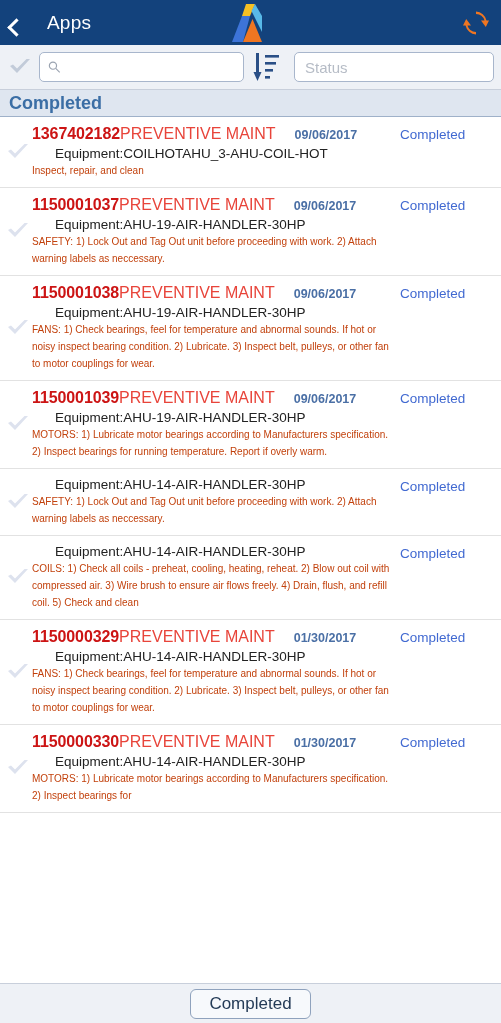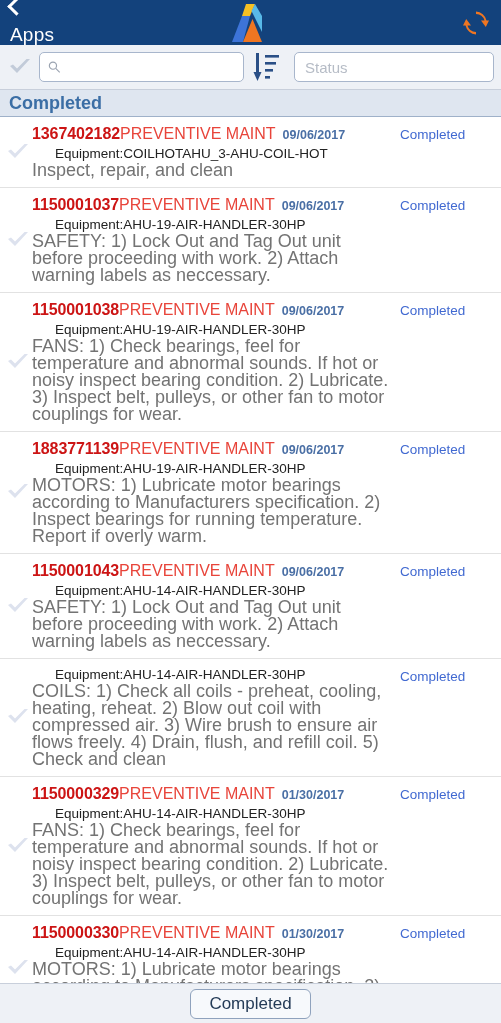--- a/index.html
+++ b/index.html
@@ -11,21 +11,21 @@
   }
   #app { width: 501px; height: 1023px; display: flex; flex-direction: column; position: relative; }
 
   
   .header {
     height: 45px; flex: 0 0 45px;
     background: #13427c;
     display: flex; align-items: center; justify-content: space-between;
     padding: 0 12px 0 10px; position: relative;
   }
-  .back-btn { display: flex; align-items: flex-start; gap: 11px; cursor: pointer; flex-direction: column; }
+  .back-btn { display: flex; align-items: flex-end; gap: 22px; cursor: pointer; }
   .chev {
     width: 13px; height: 13px;
     border-left: 3px solid #fff; border-bottom: 3px solid #fff;
     transform: rotate(45deg); margin-right: 2px;
   }
   .back-label { color: #ffffff; font-size: 19px; letter-spacing: .2px; }
   .logo-wrap {
     position: absolute; left: 50%; transform: translateX(-50%);
     top: 2px; width: 46px; height: 42px;
   }
@@ -75,23 +75,23 @@
     display: flex; align-items: flex-start;
     border-bottom: 1px solid #e2e2e2;
     padding: 7px 6px 8px 4px; background: #fff;
     cursor: pointer;
   }
   .row-check { flex: 0 0 28px; display: flex; align-items: center; justify-content: center; align-self: center; }
   .row-body { flex: 1 1 auto; min-width: 0; padding-right: 4px; }
   .row-title-line { line-height: 20px; white-space: nowrap; }
   .wo-id { color: #cc1414; font-weight: bold; font-size: 16px; letter-spacing: -0.1px; }
   .wo-type { color: #e8443a; font-size: 16px; }
-  .wo-date { color: #4a6fa5; font-size: 12.5px; font-weight: bold; margin-left: 7px; }
+  .wo-date { color: #4a6fa5; font-size: 12.5px; font-weight: bold; margin-left: 19px; }
   .wo-equip { color: #222; font-size: 13.5px; line-height: 17px; margin-left: 23px; }
-  .wo-desc { color: #737373; font-size: 18px; line-height: 17px; }
+  .wo-desc { color: #c2410c; font-size: 10px; line-height: 17px; }
   .row-status { flex: 0 0 95px; text-align: left; padding-top: 1px; }
   .status-link { color: #4169d1; font-size: 13.5px; }
 
   
   .footer {
     flex: 0 0 40px; height: 40px; background: #eef1f6;
     border-top: 1px solid #c8cfdb;
     display: flex; align-items: center; justify-content: center;
   }
   .footer-btn {
@@ -219,40 +219,37 @@
   </div>
 
   <div class="row">
     <div class="row-check">
       <svg width="24" height="20" viewBox="0 0 24 20">
         <path d="M2 9 L9 16 L22 2 L18.5 2 L9 11.5 L5 7.5 Z" fill="#dde2ee"></path>
       </svg>
     </div>
     <div class="row-body">
       <div class="row-title-line">
-        <span class="wo-id">1883771139</span><span class="wo-type">PREVENTIVE MAINT</span><span class="wo-date">09/06/2017</span>
+        <span class="wo-id">1150001039</span><span class="wo-type">PREVENTIVE MAINT</span><span class="wo-date">09/06/2017</span>
       </div>
       <div class="wo-equip">Equipment:AHU-19-AIR-HANDLER-30HP</div>
       <div class="wo-desc">MOTORS: 1) Lubricate motor bearings according to Manufacturers specification. 2) Inspect bearings for running temperature. Report if overly warm.</div>
     </div>
     <div class="row-status">
       <span class="status-link">Completed</span>
     </div>
   </div>
 
   <div class="row">
     <div class="row-check">
       <svg width="24" height="20" viewBox="0 0 24 20">
         <path d="M2 9 L9 16 L22 2 L18.5 2 L9 11.5 L5 7.5 Z" fill="#dde2ee"></path>
       </svg>
     </div>
     <div class="row-body">
-      <div class="row-title-line">
-        <span class="wo-id">1150001043</span><span class="wo-type">PREVENTIVE MAINT</span><span class="wo-date">09/06/2017</span>
-      </div>
       <div class="wo-equip">Equipment:AHU-14-AIR-HANDLER-30HP</div>
       <div class="wo-desc">SAFETY: 1) Lock Out and Tag Out unit before proceeding with work. 2) Attach warning labels as neccessary.</div>
     </div>
     <div class="row-status">
       <span class="status-link">Completed</span>
     </div>
   </div>
 
   <div class="row">
     <div class="row-check">

